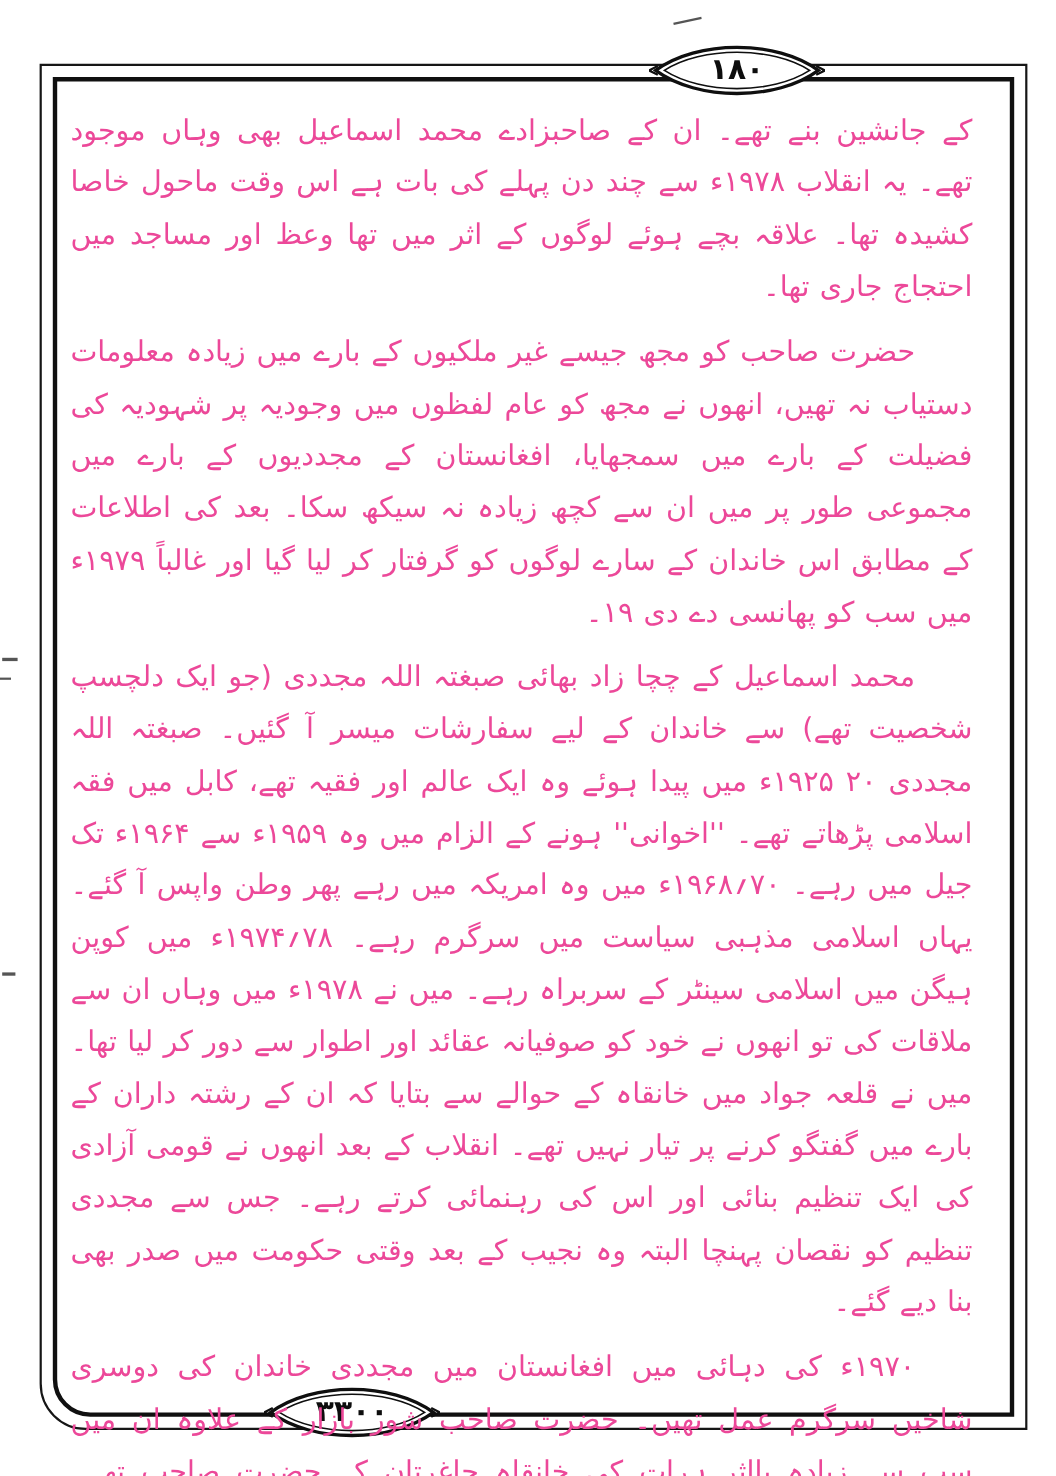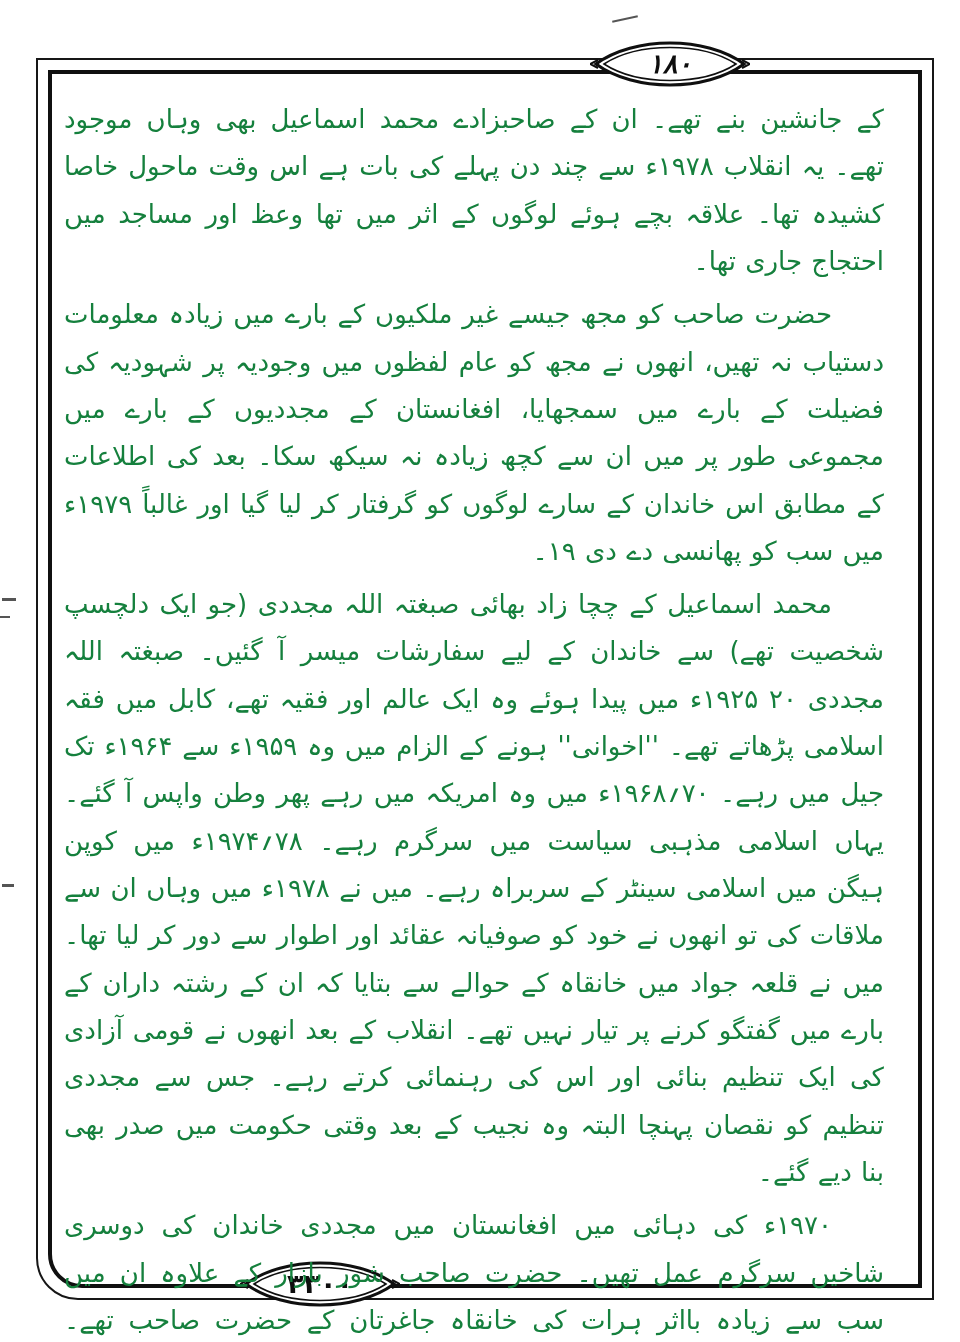--- a/index.html
+++ b/index.html
@@ -45,42 +45,43 @@
     inset: 0;
     display: flex;
     align-items: center;
     justify-content: center;
     font-size: 27px;
     font-weight: bold;
     color: #0d0d0d;
     letter-spacing: 2px;
     padding-bottom: 2px;
   }
-  .cartouche-top { top: 32px; left: 590px; font-style: italic; }
+  .cartouche-top { top: 32px; left: 590px; }
   .cartouche-bottom { bottom: 26px; left: 240px; text-align: center; }
 
   
   .text-block {
     position: absolute;
     top: 96px;
     right: 76px;
     left: 64px;
     bottom: 80px;
     direction: rtl;
     text-align: justify;
-    color: #15803d;
+    color: #ec4899;
     font-size: 26px;
     line-height: 1.82;
     word-spacing: 1px;
   }
   .text-block p {
     margin: 0 0 6px 0;
   }
   .text-block p.indent {
     text-indent: 52px;
+    margin-top: 12px;
   }
   
   .artifact {
     position: absolute;
     background: #2a2a2a;
     opacity: .8;
   }
   .artifact.a1 { left: 2px; top: 598px; width: 14px; height: 3px; }
   .artifact.a2 { left: 0px; top: 616px; width: 10px; height: 2px; }
   .artifact.a3 { left: 2px; top: 884px; width: 12px; height: 3px; }

